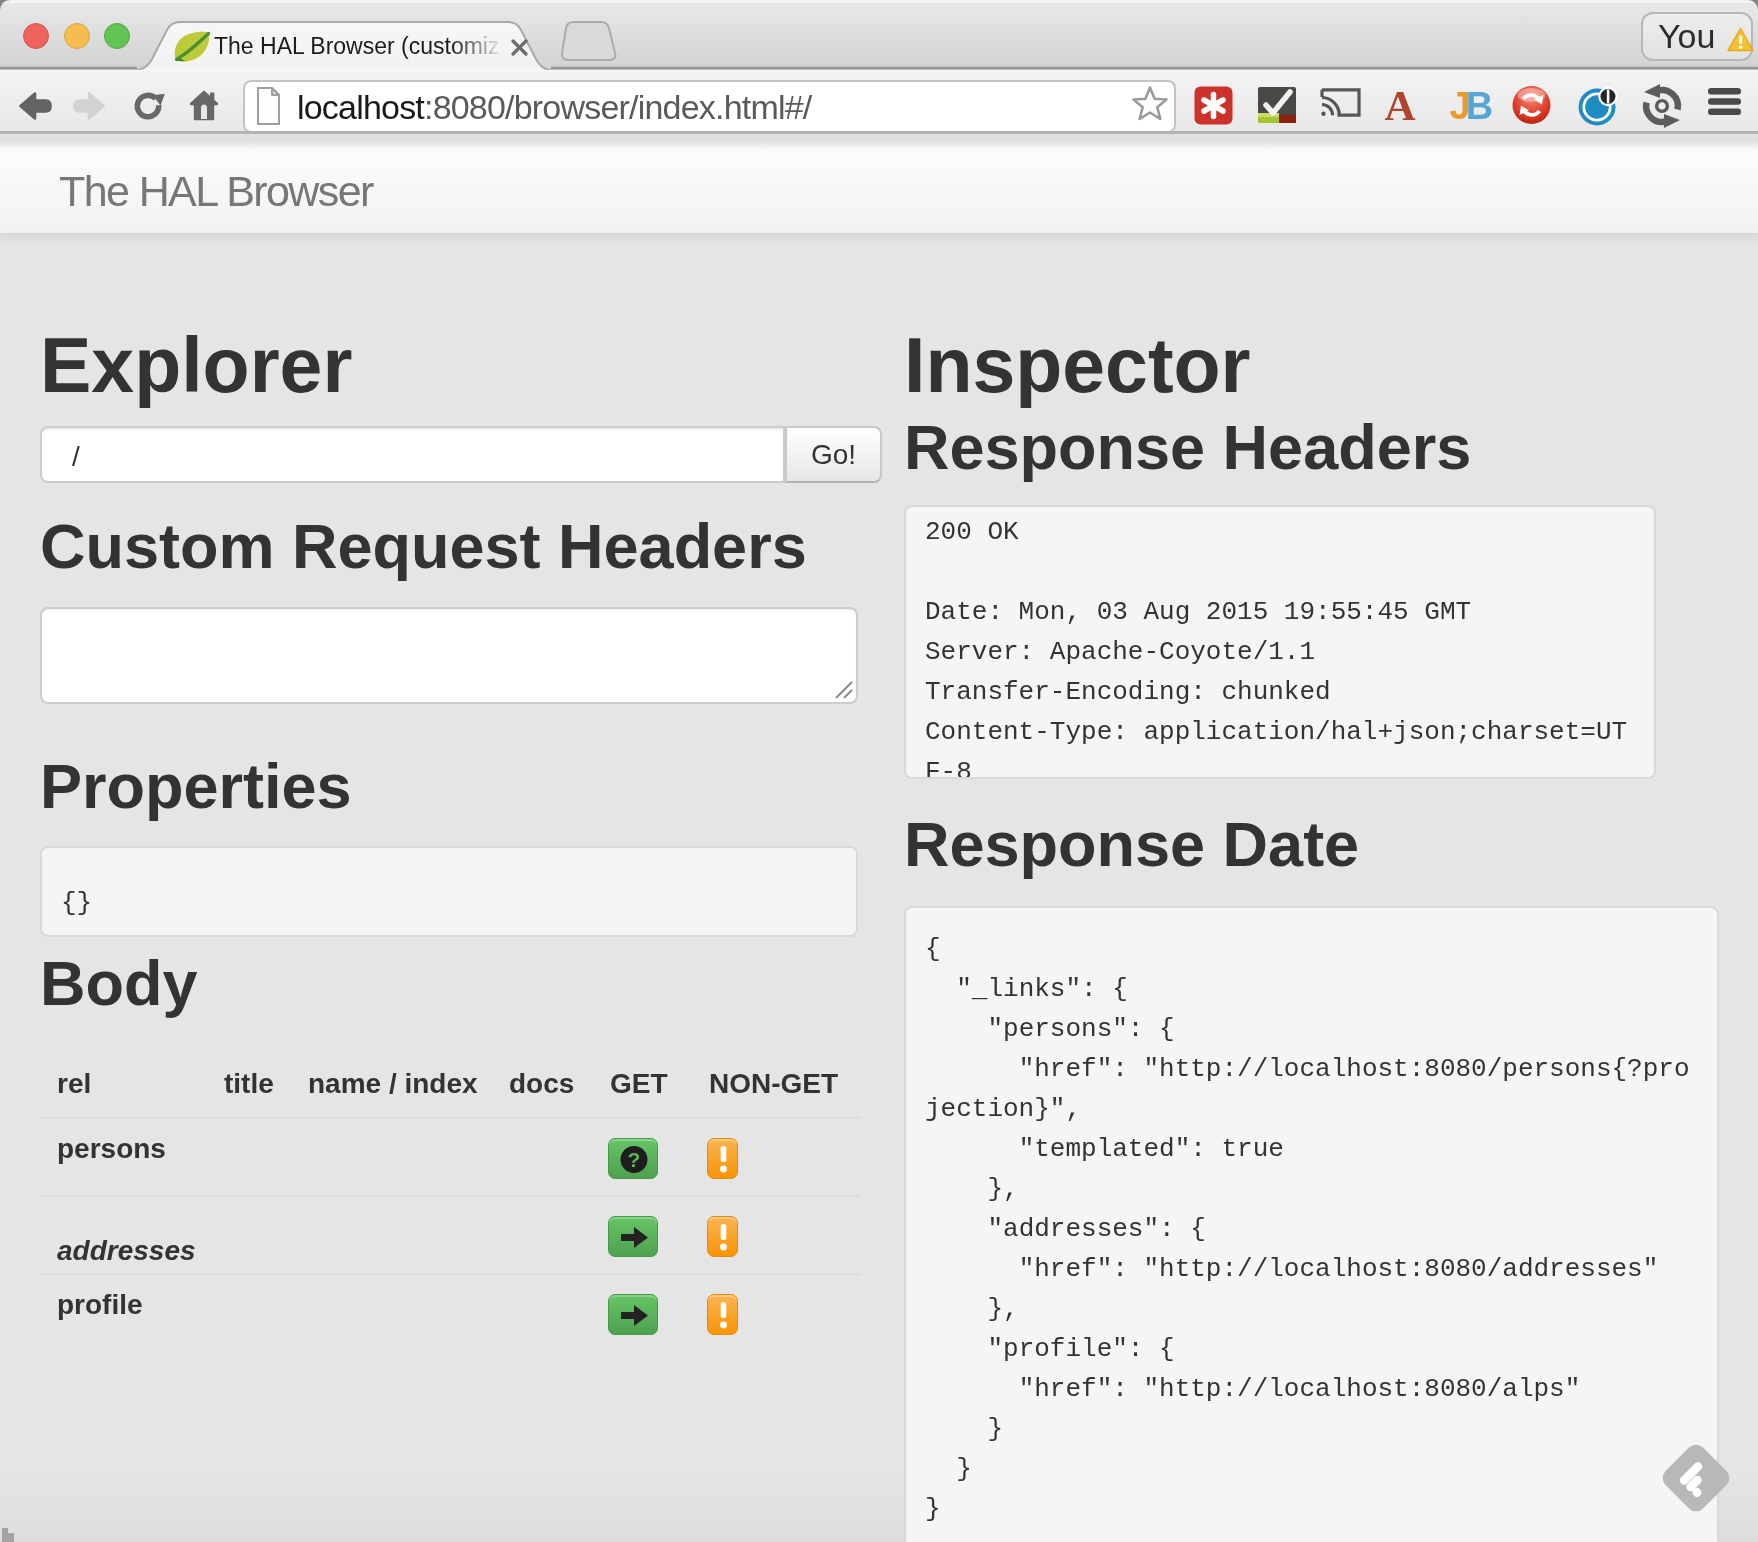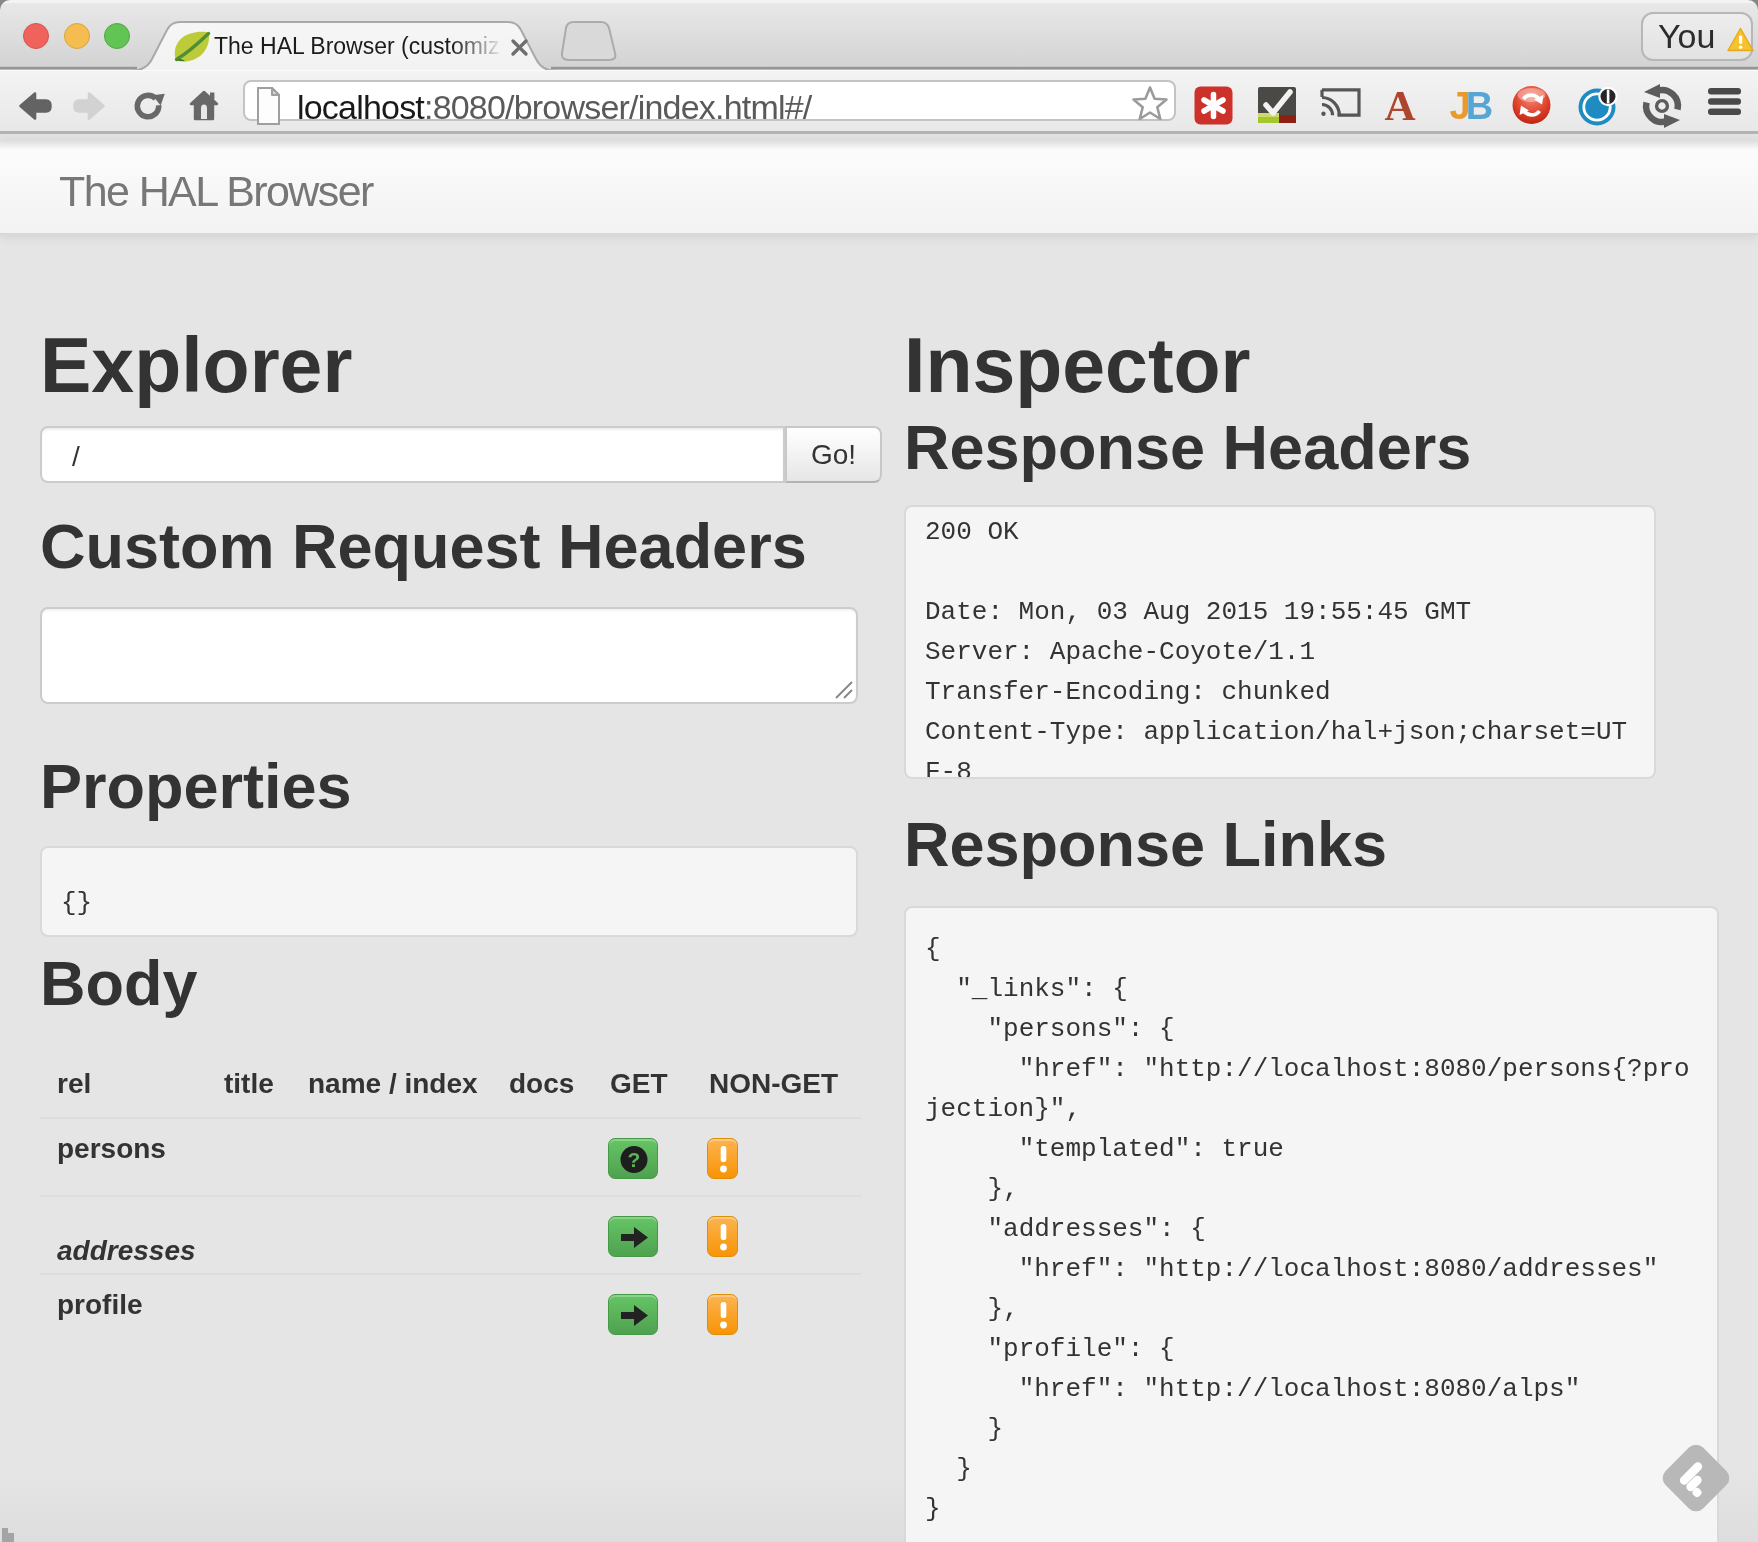--- a/index.html
+++ b/index.html
@@ -24,21 +24,21 @@
 #youbtn { position:absolute; left:1641px; top:12px; width:112px; height:49px;
   border:2px solid #b7b7b7; border-radius:12px; background:linear-gradient(#ededed,#e2e2e2);
   font-size:30px; color:#2c2c2c; }
 #youbtn span { position:absolute; left:15px; top:3px; font-size:34px; }
 
 #toolbar { position:absolute; top:70px; left:0; width:1758px; height:61px;
   background:linear-gradient(#f4f3f3, #e9e8e8); border-top:1px solid #fbfbfb; }
 #chromeline { position:absolute; top:131px; left:0; width:1758px; height:9px;
   background:#e3e3e3; border-top:3px solid #b3b3b3; }
 
-#omnibox { position:absolute; top:9px; left:243px; width:933px; height:41px;
+#omnibox { position:absolute; top:9px; left:243px; width:933px; height:53px;
   background:#fff; border:2px solid #c3c3c3; border-radius:8px; }
 #url { position:absolute; left:52px; top:6px; font-size:34px; letter-spacing:-0.8px; color:#5a5a5a; white-space:nowrap; }
 #url b { color:#191919; font-weight:normal; }
 
 
 #page { position:absolute; top:140px; left:0; width:1758px; height:1402px; background:#e5e5e5; }
 #navbar { position:absolute; top:0; left:0; width:1758px; height:95px;
   background:linear-gradient(#fdfdfd,#f2f2f2); border-bottom:2px solid #d8d8d8;
   box-shadow:0 2px 10px rgba(0,0,0,0.09); }
 #navbar::before { content:""; position:absolute; top:0; left:0; right:0; height:10px;
@@ -304,21 +304,21 @@
   </div>
 
   <h1 style="left:904px; top:164px;">Inspector</h1>
   <h2 style="left:904px; top:272px;">Response Headers</h2>
   <div class="pre" style="left:904px; top:365px; width:752px; height:274px; padding:5px 19px;">200 OK
 
 Date: Mon, 03 Aug 2015 19:55:45 GMT
 Server: Apache-Coyote/1.1
 Transfer-Encoding: chunked
 Content-Type: application/hal+json;charset=UTF-8</div>
-  <h2 style="left:904px; top:669px;">Response Links</h2>
+  <h2 style="left:904px; top:669px;">Response Date</h2>
   <div class="pre" style="left:904px; top:766px; width:815px; height:700px; padding:21px 19px;">{
   "_links": {
     "persons": {
       "href": "http://localhost:8080/persons{?projection}",
       "templated": true
     },
     "addresses": {
       "href": "http://localhost:8080/addresses"
     },
     "profile": {

